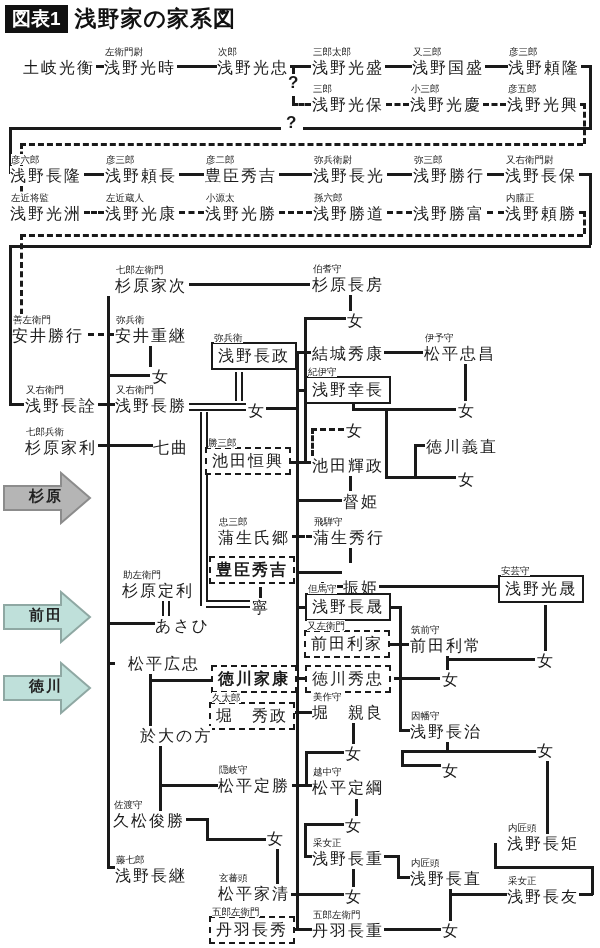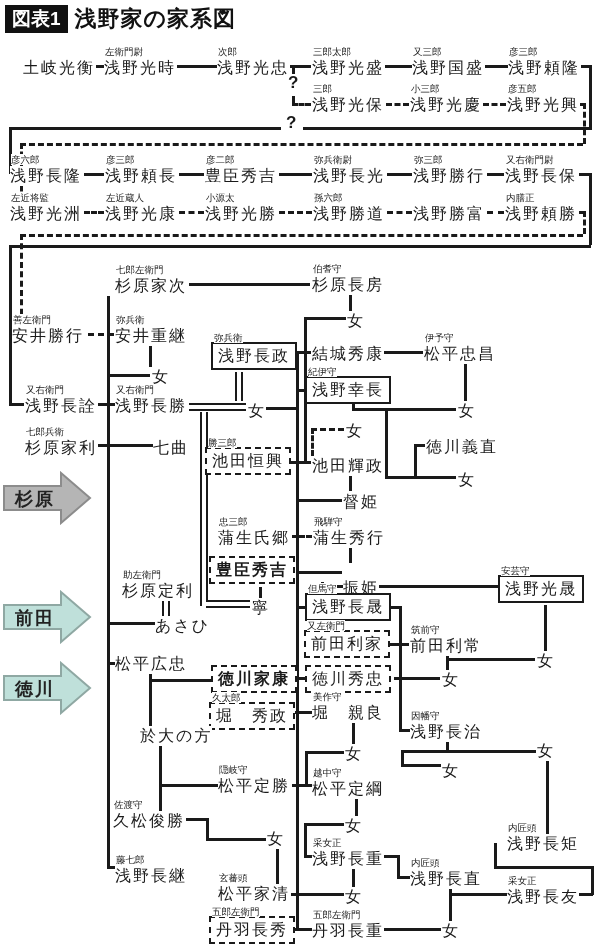--- a/index.html
+++ b/index.html
@@ -21,21 +21,21 @@
   .ln{position:absolute;z-index:1;}
   .ln.sh{background:#1a1a1a;}
   .ln.dh{background:none;border-top:3px dashed #1a1a1a;height:0!important;}
   .ln.dv{background:none;border-left:3px dashed #1a1a1a;width:0!important;}
   
   .qm{position:absolute;z-index:4;font-size:17px;font-weight:bold;color:#1a1a1a;background:#fff;
     line-height:18px;padding:0 2px;}
   
   .arrow{position:absolute;width:90px;height:54px;z-index:2;}
   .arrow svg{position:absolute;left:0;top:0;}
-  .arrow .lab{position:absolute;left:12px;top:16px;width:48px;text-align:left;font-size:18px;
+  .arrow .lab{position:absolute;left:12px;top:16px;width:48px;text-align:right;font-size:15px;
     font-weight:bold;color:#222;letter-spacing:2px;}
 </style>
 </head>
 <body>
 
 <div id="stage">
   <div id="hdr">
     <span class="tag">図表1</span>
     <span class="ttl">浅野家の家系図</span>
   </div>
@@ -217,33 +217,33 @@
       <div class="node" style="left: 343px; top: 564px; margin-top: 14px;"><span>振姫</span></div>
       <div class="node bxd bold" style="left: 216px; top: 561px;"><span>豊臣秀吉</span></div>
       <div class="node" style="left: 122px; top: 581px;"><span class="cap">助左衛門</span><span>杉原定利</span></div>
       <div class="node" style="left: 252px; top: 598px;"><span>寧</span></div>
       <div class="node" style="left: 155px; top: 616px;"><span>あさひ</span></div>
       <div class="node bxs" style="left: 505px; top: 580px;"><span class="cap">安芸守</span><span>浅野光晟</span></div>
       <div class="node bxs" style="left: 312px; top: 598px;"><span class="cap">但馬守</span><span>浅野長晟</span></div>
       <div class="node bxd" style="left: 311px; top: 635px;"><span class="cap">又左衛門</span><span>前田利家</span></div>
       <div class="node" style="left: 410px; top: 636px;"><span class="cap">筑前守</span><span>前田利常</span></div>
       <div class="node" style="left: 537px; top: 651px;"><span>女</span></div>
-      <div class="node" style="left: 115px; top: 654px;"><span>松平広忠</span></div>
+      <div class="node" style="left: 128px; top: 654px;"><span>松平広忠</span></div>
       <div class="node bxd bold" style="left: 218px; top: 670px;"><span>徳川家康</span></div>
       <div class="node bxd" style="left: 312px; top: 670px;"><span>徳川秀忠</span></div>
       <div class="node" style="left: 442px; top: 670px;"><span>女</span></div>
       <div class="node bxd" style="left: 216px; top: 707px;"><span class="cap">久太郎</span><span>堀　秀政</span></div>
       <div class="node" style="left: 312px; top: 703px;"><span class="cap">美作守</span><span>堀　親良</span></div>
       <div class="node" style="left: 140px; top: 726px;"><span>於大の方</span></div>
       <div class="node" style="left: 345px; top: 744px;"><span>女</span></div>
       <div class="node" style="left: 410px; top: 722px;"><span class="cap">因幡守</span><span>浅野長治</span></div>
       <div class="node" style="left: 537px; top: 741px;"><span>女</span></div>
       <div class="node" style="left: 442px; top: 761px;"><span>女</span></div>
       <div class="node" style="left: 218px; top: 776px;"><span class="cap">隠岐守</span><span>松平定勝</span></div>
-      <div class="node" style="left: 312px; top: 779px;"><span class="cap">越中守</span><span>松平定綱</span></div>
+      <div class="node" style="left: 312px; top: 779px; font-family: Liberation Mono, monospace;"><span class="cap">越中守</span><span>松平定綱</span></div>
       <div class="node" style="left: 113px; top: 811px;"><span class="cap">佐渡守</span><span>久松俊勝</span></div>
       <div class="node" style="left: 267px; top: 829px;"><span>女</span></div>
       <div class="node" style="left: 345px; top: 816px;"><span>女</span></div>
       <div class="node" style="left: 312px; top: 849px;"><span class="cap">采女正</span><span>浅野長重</span></div>
       <div class="node" style="left: 507px; top: 834px;"><span class="cap">内匠頭</span><span>浅野長矩</span></div>
       <div class="node" style="left: 115px; top: 866px;"><span class="cap">藤七郎</span><span>浅野長継</span></div>
       <div class="node" style="left: 410px; top: 869px;"><span class="cap">内匠頭</span><span>浅野長直</span></div>
       <div class="node" style="left: 507px; top: 887px;"><span class="cap">采女正</span><span>浅野長友</span></div>
       <div class="node" style="left: 345px; top: 887px;"><span>女</span></div>
       <div class="node" style="left: 218px; top: 884px;"><span class="cap">玄蕃頭</span><span>松平家清</span></div>

